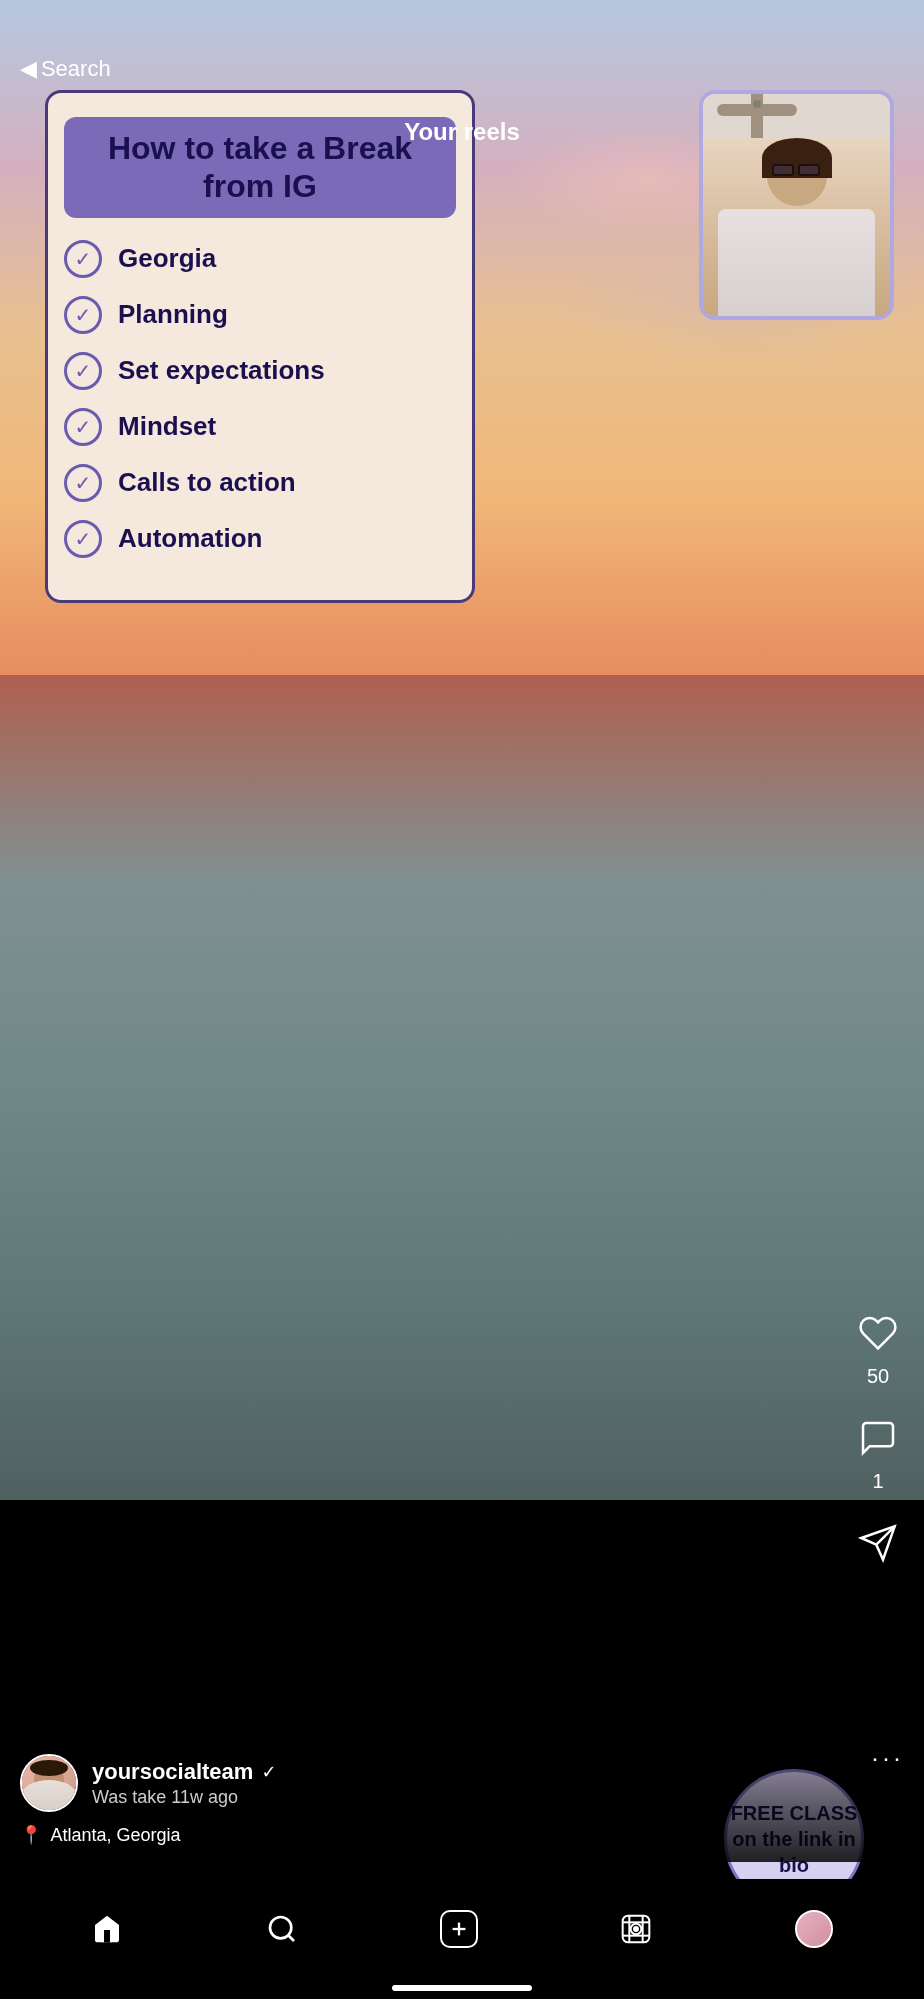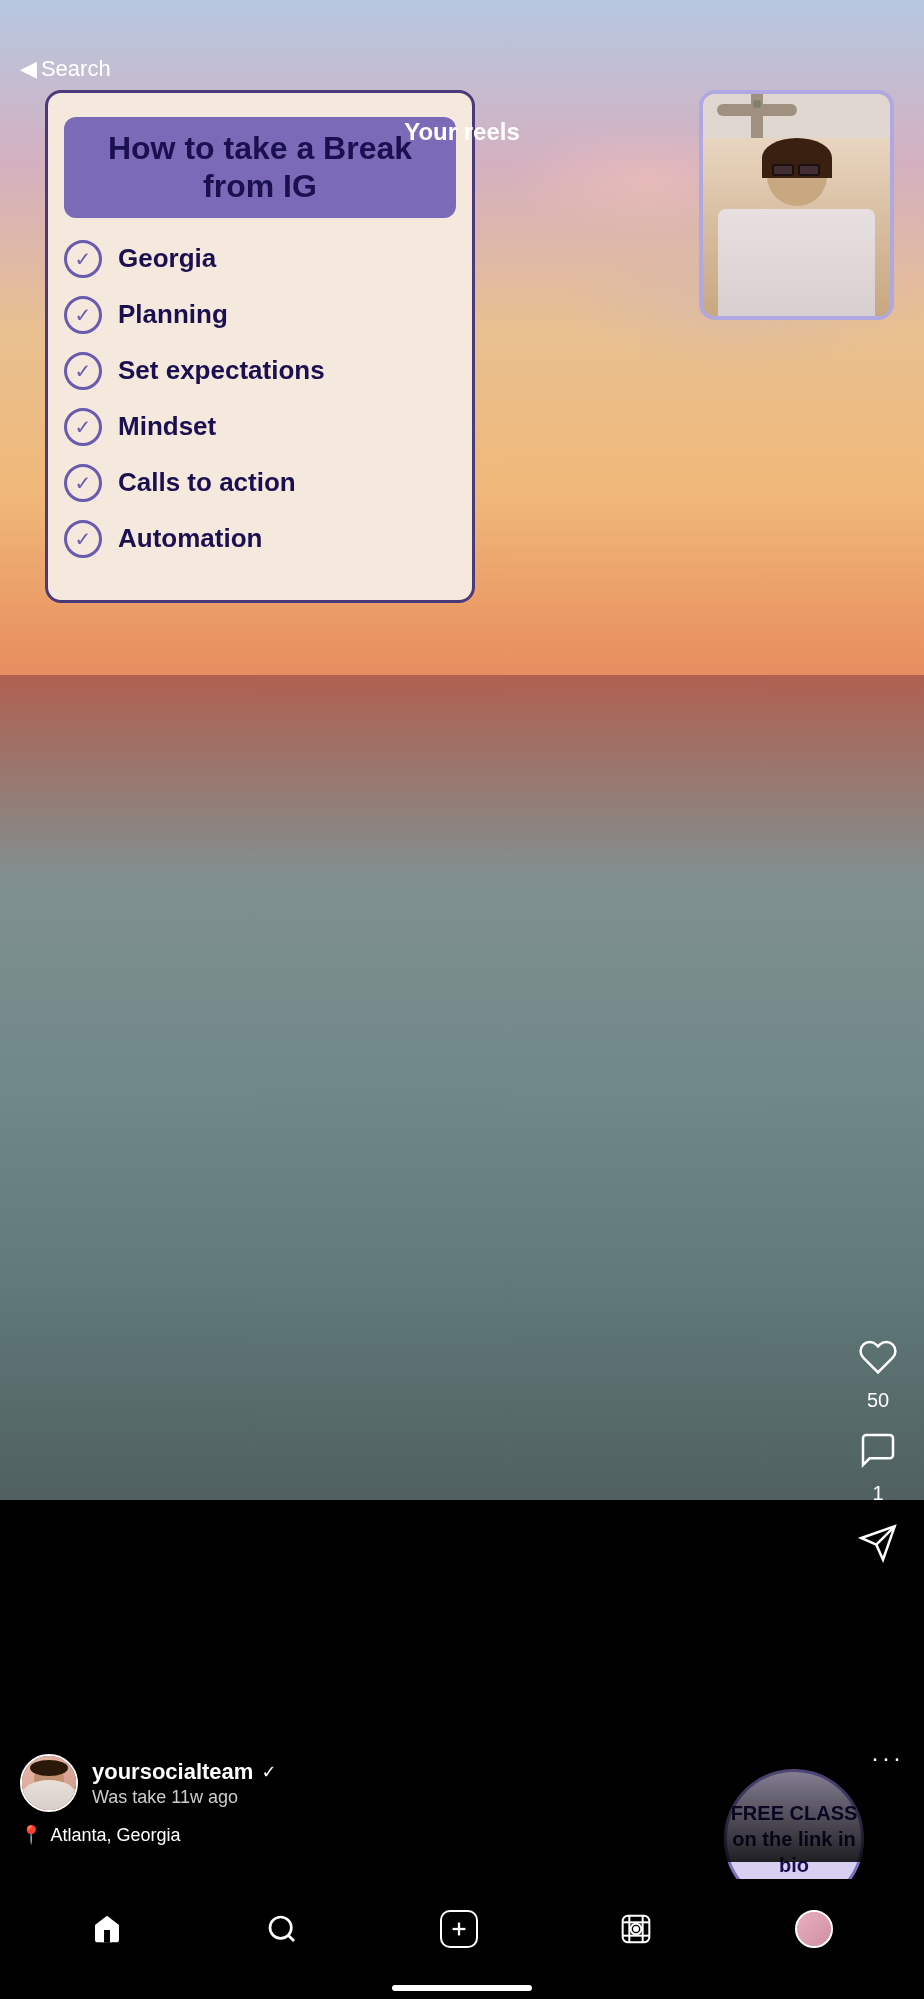--- a/index.html
+++ b/index.html
@@ -239,21 +239,21 @@
     }
 
     
     .action-buttons {
       position: absolute;
       right: 20px;
       bottom: 350px;
       display: flex;
       flex-direction: column;
       align-items: center;
-      gap: 12px;
+      gap: 24px;
       z-index: 100;
     }
     .action-btn {
       display: flex;
       flex-direction: column;
       align-items: center;
       gap: 6px;
     }
     .action-icon {
       width: 52px;

